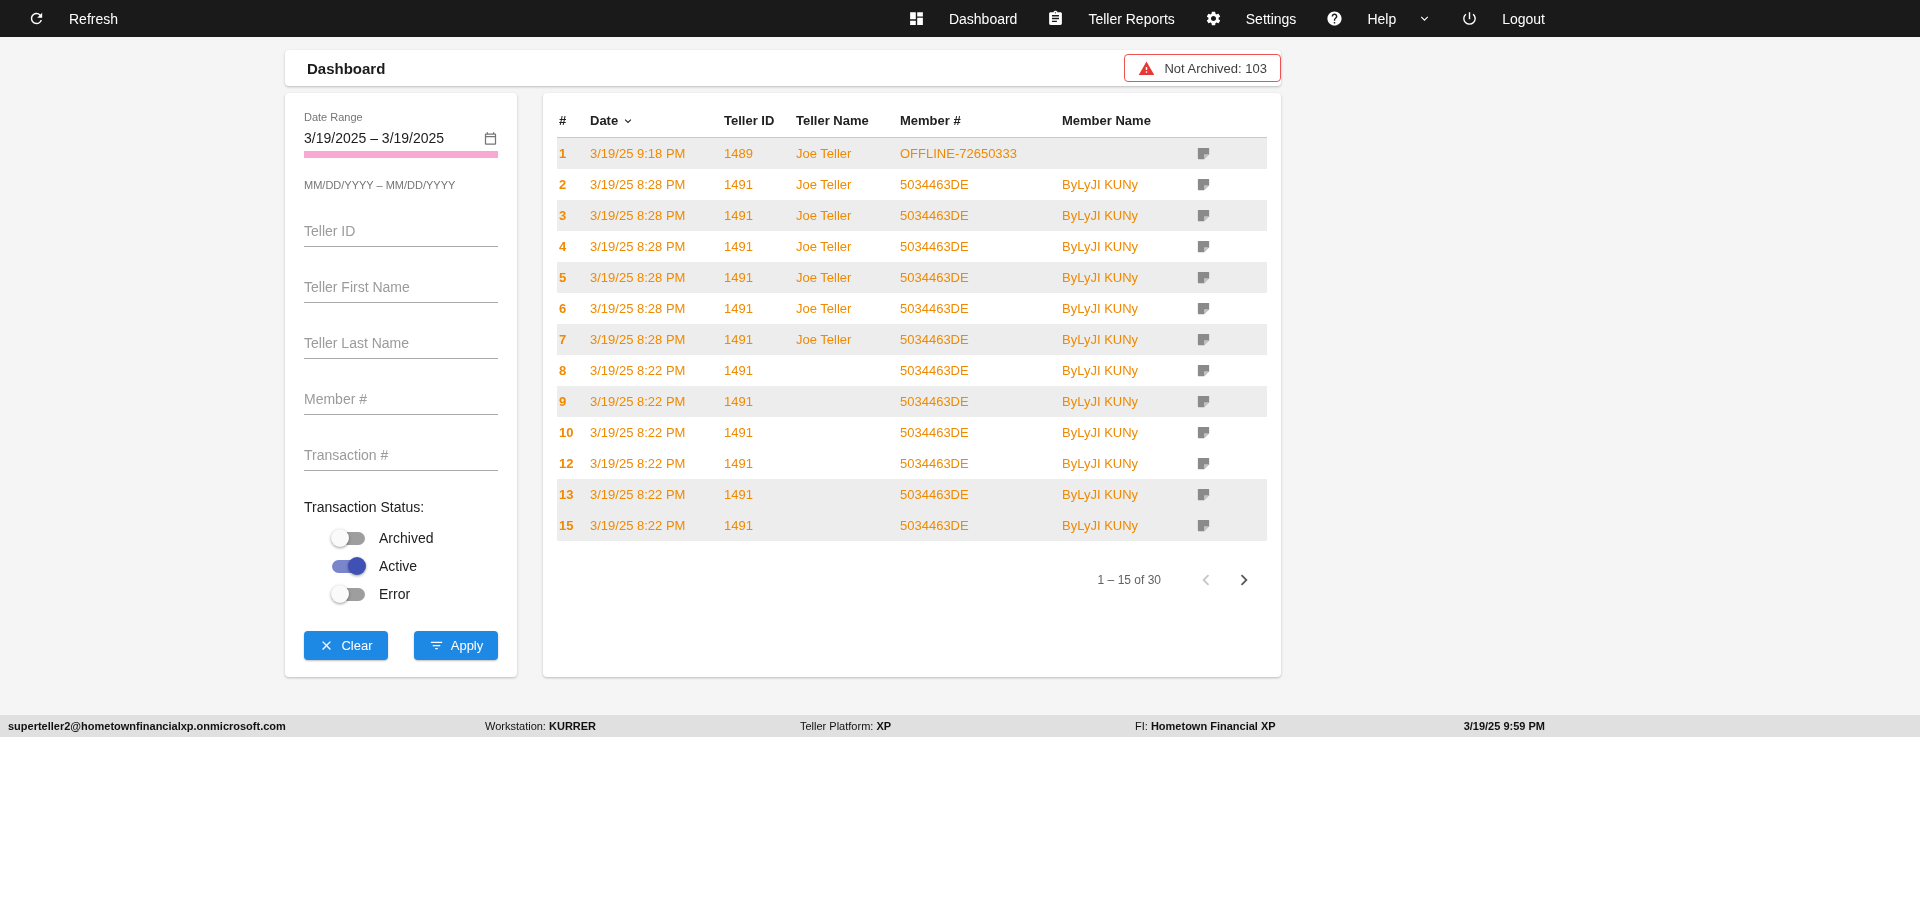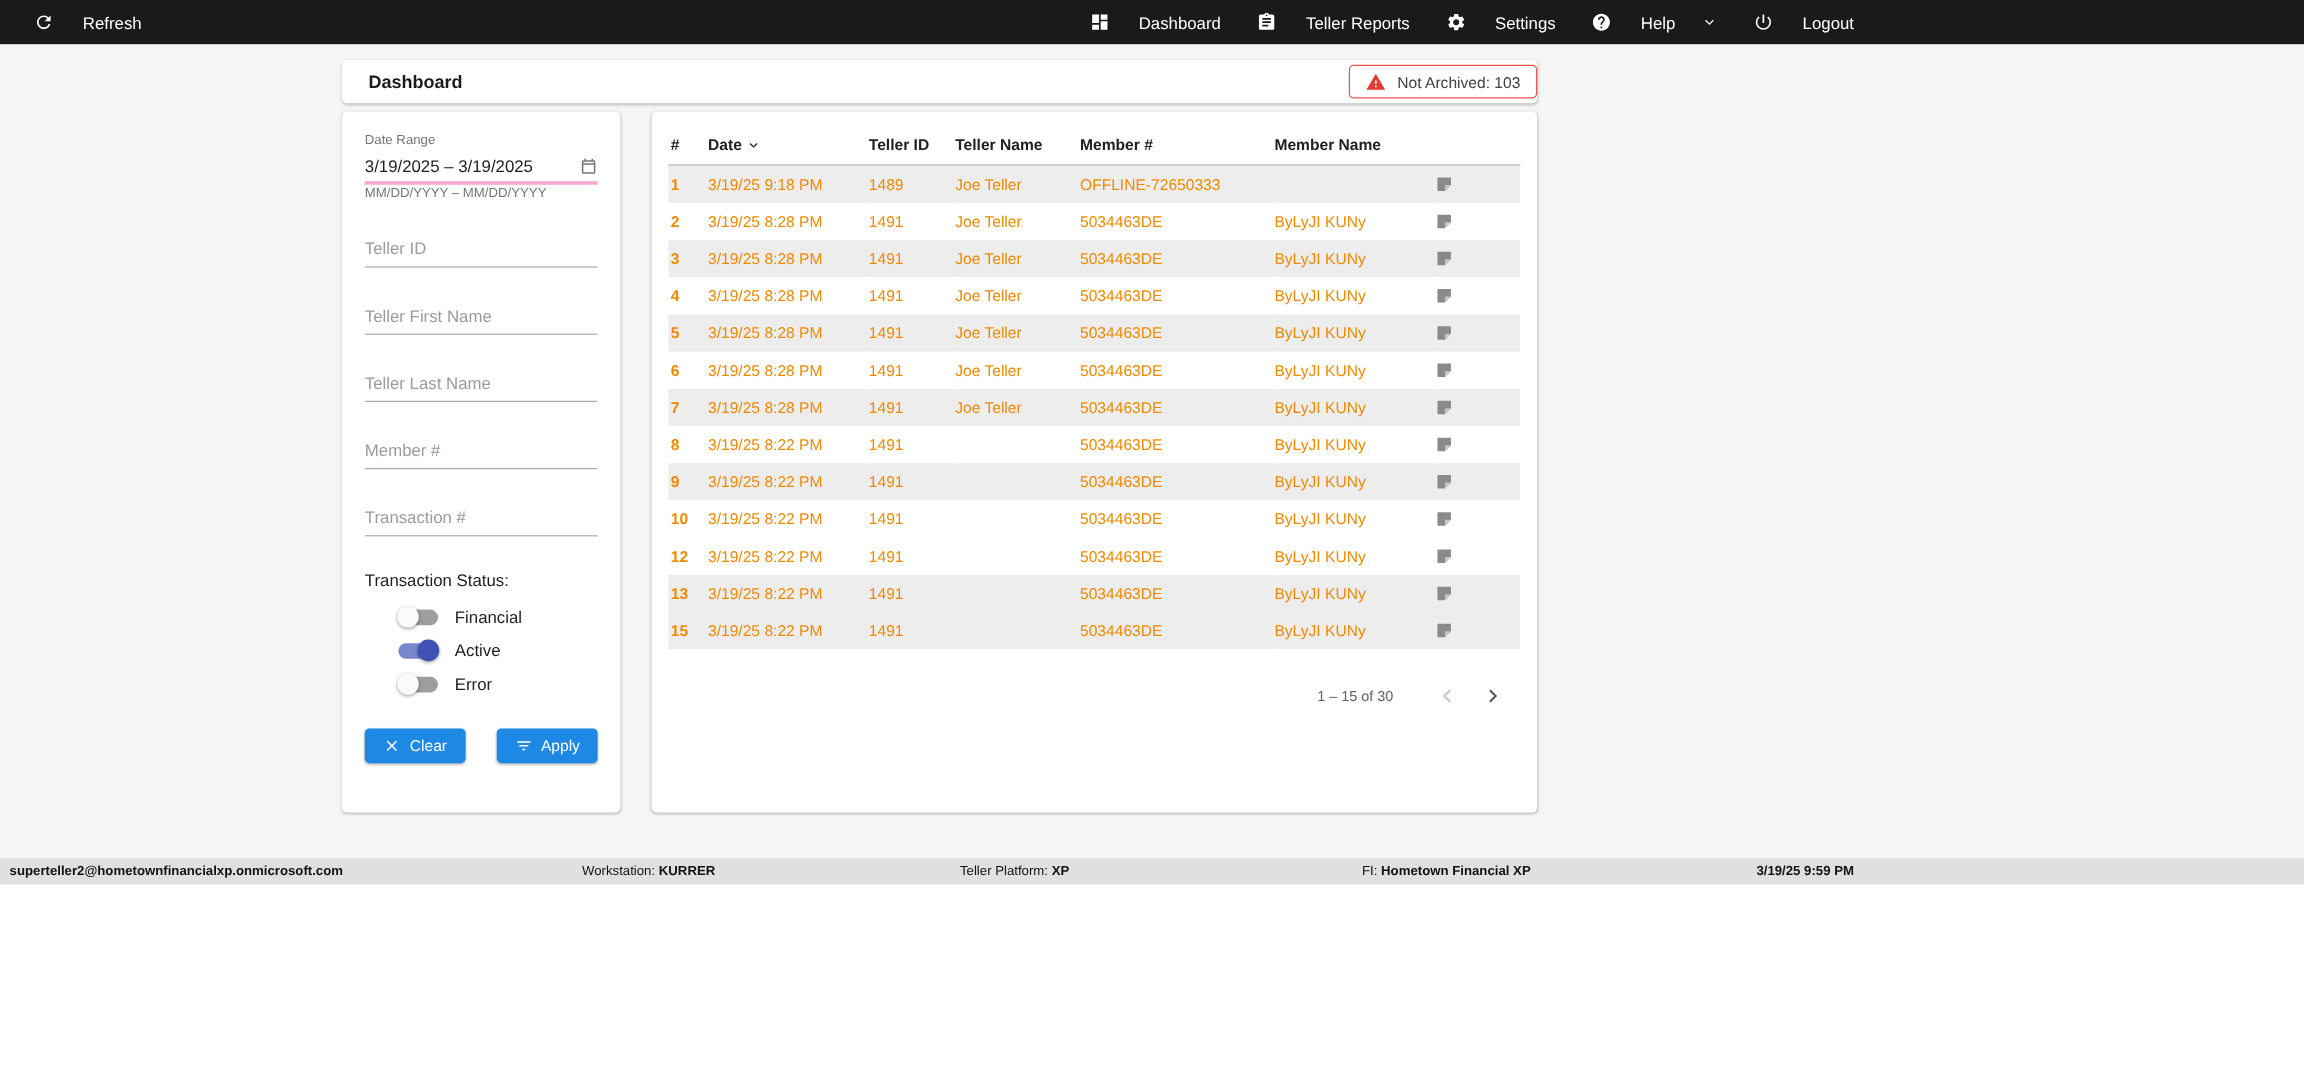--- a/index.html
+++ b/index.html
@@ -24,26 +24,26 @@
   .page-title { font-size:15px; font-weight:bold; color:#1b1b1b; }
   .badge { margin-left:auto; height:28px; display:flex; align-items:center; gap:9px; padding:0 13px;
            border:1px solid #ef5350; border-radius:4px; background:#fff; color:#404040; font-size:13px; cursor:pointer; }
   .badge svg { width:17px; height:17px; fill:#e53935; }
 
   .page-body { display:flex; gap:26px; margin-top:7px; }
 
   
   .filter-card { width:232px; height:584px; padding:18px 19px; flex:none; }
   .field-label { display:block; font-size:11px; color:#757575; }
-  .date-row { display:flex; align-items:center; border-bottom:3px solid #f9a8d4; padding:5px 0 5px; margin-top:2px; }
+  .date-row { display:flex; align-items:center; border-bottom:7px solid #f9a8d4; padding:5px 0 5px; margin-top:2px; }
   .date-row input { border:none; outline:none; background:transparent; font-size:14px; color:#1d1d1d; width:100%;
                     font-family:"Liberation Sans", sans-serif; }
   .cal-btn { cursor:pointer; display:flex; }
   .cal-btn svg { width:15px; height:15px; fill:#757575; }
-  .hint { font-size:11px; color:#757575; margin-top:1px; }
+  .hint { font-size:11px; color:#757575; margin-top:21px; }
   .text-input { display:block; width:100%; margin-top:27px; border:none; border-bottom:1px solid #ababab;
                 background:transparent; outline:none; font-size:14px; padding:5px 0 7px; color:#212121;
                 font-family:"Liberation Sans", sans-serif; }
   .text-input::placeholder { color:#9b9b9b; opacity:1; }
 
   .status-label { margin-top:28px; font-size:14px; color:#212121; }
   .toggle-row { display:flex; align-items:center; gap:14px; padding-left:28px; margin-top:10px; height:18px; }
   .toggle-row.first { margin-top:14px; }
   .toggle-label { font-size:14px; color:#212121; }
   .switch { position:relative; width:33px; height:13px; border-radius:7px; background:#9e9e9e; cursor:pointer; flex:none; }
@@ -176,21 +176,21 @@
           <input class="text-input" placeholder="Teller Last Name" style="">
           <input class="text-input" placeholder="Member #" style="">
           <input class="text-input" placeholder="Transaction #" style="">
 
           <div class="status-label">Transaction Status:</div>
 
           <div class="toggle-row first">
             <span class="switch">
                 <span class="knob"></span>
               </span>
-            <span class="toggle-label">Financial</span>
+            <span class="toggle-label">Archived</span>
           </div>
           <div class="toggle-row">
             <span class="switch on">
                 <span class="knob"></span>
               </span>
             <span class="toggle-label">Active</span>
           </div>
           <div class="toggle-row">
             <span class="switch">
                 <span class="knob"></span>

